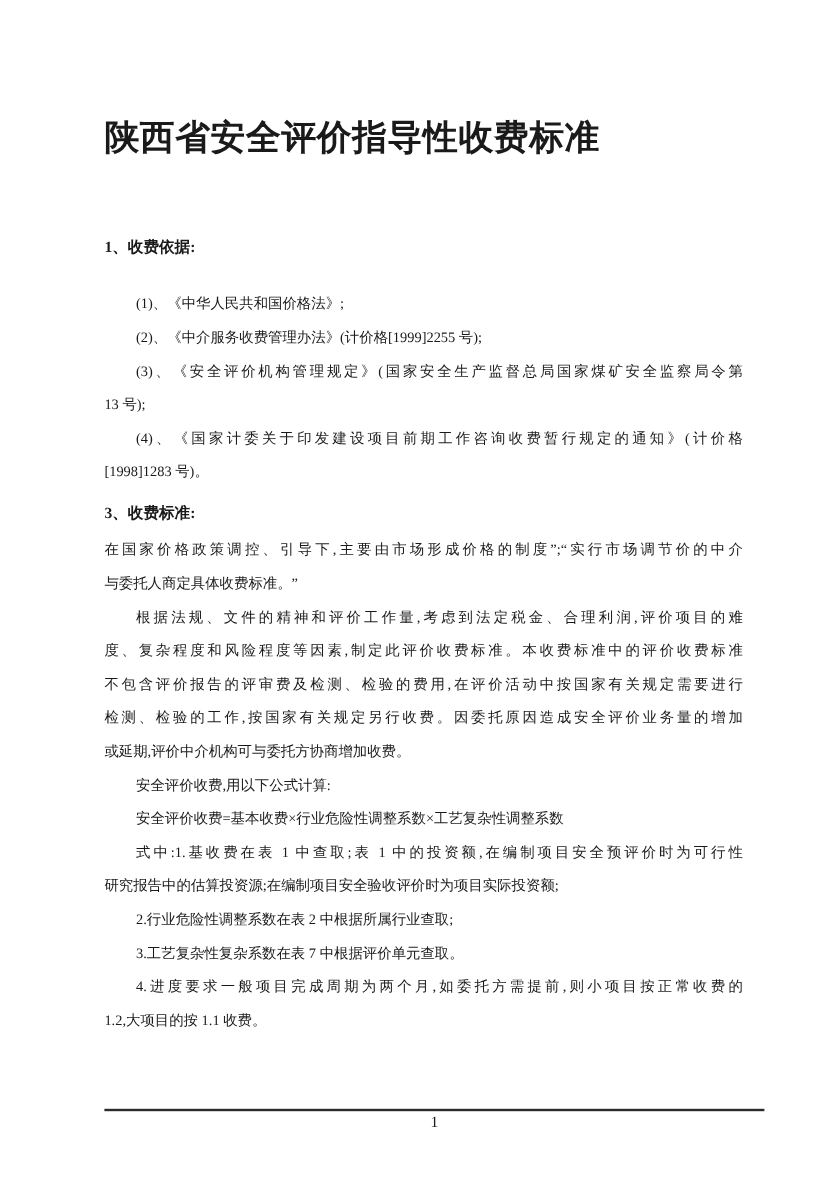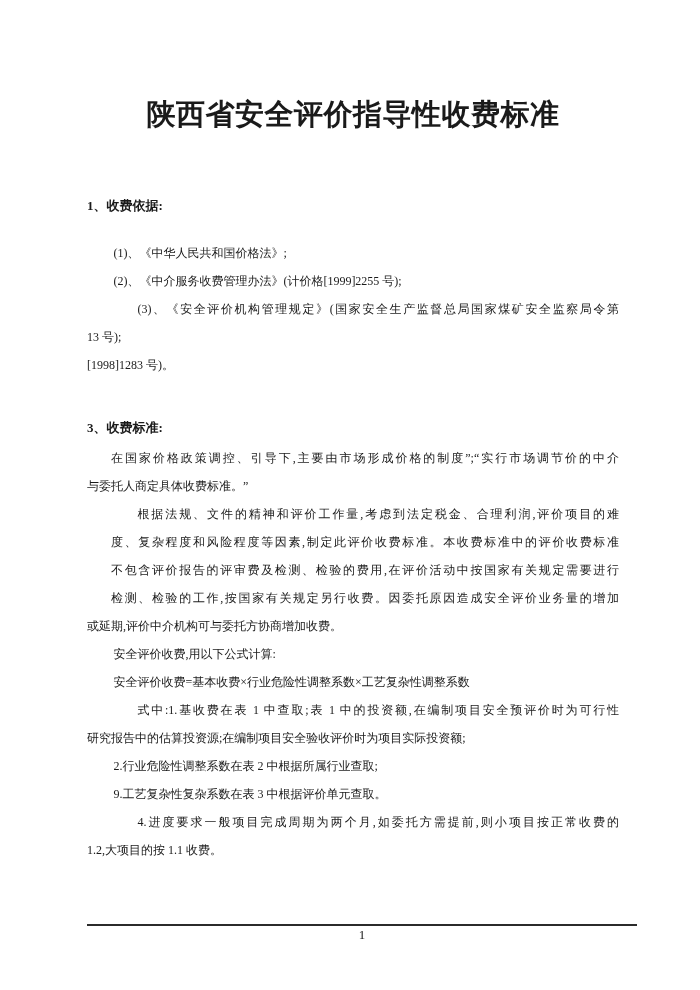--- a/index.html
+++ b/index.html
@@ -12,21 +12,21 @@
     color: #1a1a1a;
     overflow: hidden;
   }
   .doc-title {
     position: absolute;
     top: 95px;
     left: 87px;
     width: 532px;
     font-size: 29px;
     font-weight: bold;
-    text-align: center;
+    text-align: left;
     letter-spacing: 0.5px;
     white-space: nowrap;
   }
   .sec-heading {
     position: absolute;
     left: 87px;
     font-size: 13px;
     font-weight: bold;
     white-space: nowrap;
   }
@@ -39,21 +39,20 @@
     font-size: 12px;
     line-height: 28px;
     height: 28px;
     white-space: nowrap;
     text-align: left;
   }
   .ln.j {
     white-space: normal;
     text-align: justify;
     text-align-last: justify;
-    margin-left: 24px;
   }
   .ln.i { text-indent: 2.2em; }
   .footer-rule {
     position: absolute;
     top: 924px;
     left: 87px;
     width: 550px;
     border-top: 2px solid #2b2b2b;
   }
   .page-number {
@@ -72,39 +71,40 @@
 
   <div class="doc-title">陕西省安全评价指导性收费标准</div>
 
   <div class="sec-heading h1">1、收费依据:</div>
 
   <div class="lines s1">
     <div class="ln i">(1)、《中华人民共和国价格法》;</div>
     <div class="ln i">(2)、《中介服务收费管理办法》(计价格[1999]2255 号);</div>
     <div class="ln j i">(3)、《安全评价机构管理规定》(国家安全生产监督总局国家煤矿安全监察局令第</div>
     <div class="ln">13 号);</div>
+    <div class="ln j i">(4)、《国家计委关于印发建设项目前期工作咨询收费暂行规定的通知》(计价格</div>
     <div class="ln">[1998]1283 号)。</div>
   </div>
 
   <div class="sec-heading h2">3、收费标准:</div>
 
   <div class="lines s2">
     <div class="ln j">在国家价格政策调控、引导下,主要由市场形成价格的制度”;“实行市场调节价的中介</div>
     <div class="ln">与委托人商定具体收费标准。”</div>
     <div class="ln j i">根据法规、文件的精神和评价工作量,考虑到法定税金、合理利润,评价项目的难</div>
     <div class="ln j">度、复杂程度和风险程度等因素,制定此评价收费标准。本收费标准中的评价收费标准</div>
     <div class="ln j">不包含评价报告的评审费及检测、检验的费用,在评价活动中按国家有关规定需要进行</div>
     <div class="ln j">检测、检验的工作,按国家有关规定另行收费。因委托原因造成安全评价业务量的增加</div>
     <div class="ln">或延期,评价中介机构可与委托方协商增加收费。</div>
     <div class="ln i">安全评价收费,用以下公式计算:</div>
     <div class="ln i">安全评价收费=基本收费×行业危险性调整系数×工艺复杂性调整系数</div>
     <div class="ln j i">式中:1.基收费在表 1 中查取;表 1 中的投资额,在编制项目安全预评价时为可行性</div>
     <div class="ln">研究报告中的估算投资源;在编制项目安全验收评价时为项目实际投资额;</div>
     <div class="ln i">2.行业危险性调整系数在表 2 中根据所属行业查取;</div>
-    <div class="ln i">9.工艺复杂性复杂系数在表 3 中根据评价单元查取。</div>
+    <div class="ln i">3.工艺复杂性复杂系数在表 7 中根据评价单元查取。</div>
     <div class="ln j i">4.进度要求一般项目完成周期为两个月,如委托方需提前,则小项目按正常收费的</div>
     <div class="ln">1.2,大项目的按 1.1 收费。</div>
   </div>
 
   <div class="footer-rule"></div>
   <div class="page-number">1</div>
 
 </div>
 
 </body></html>

